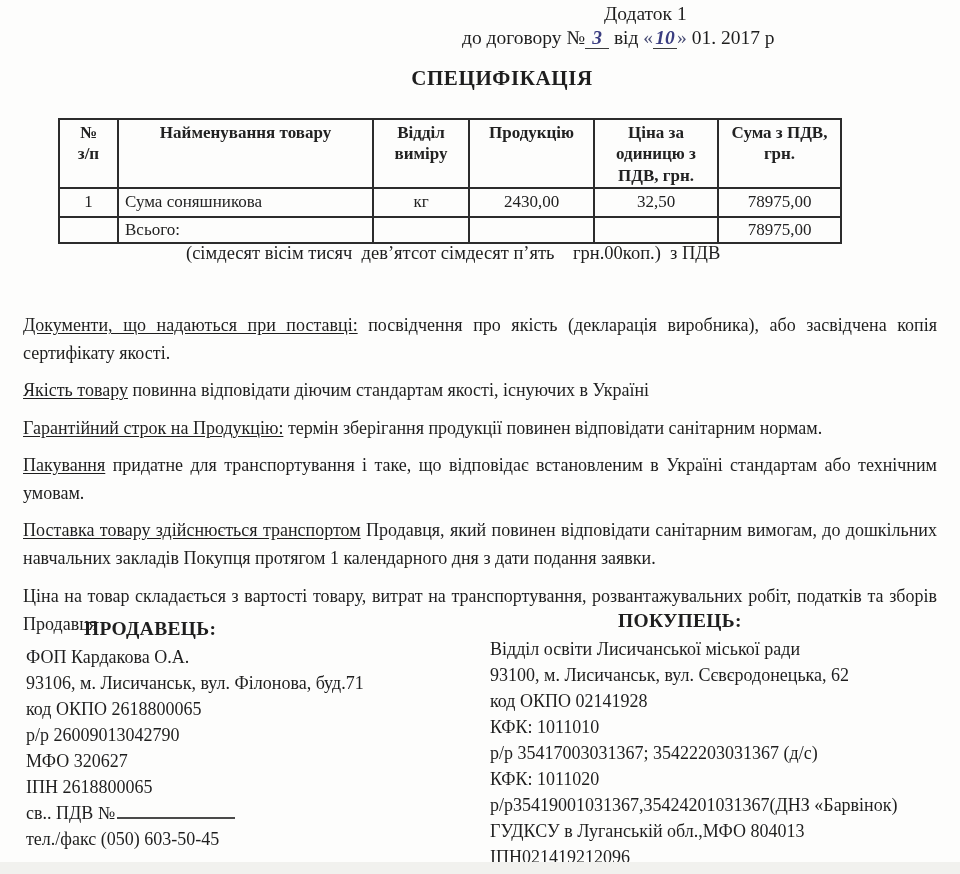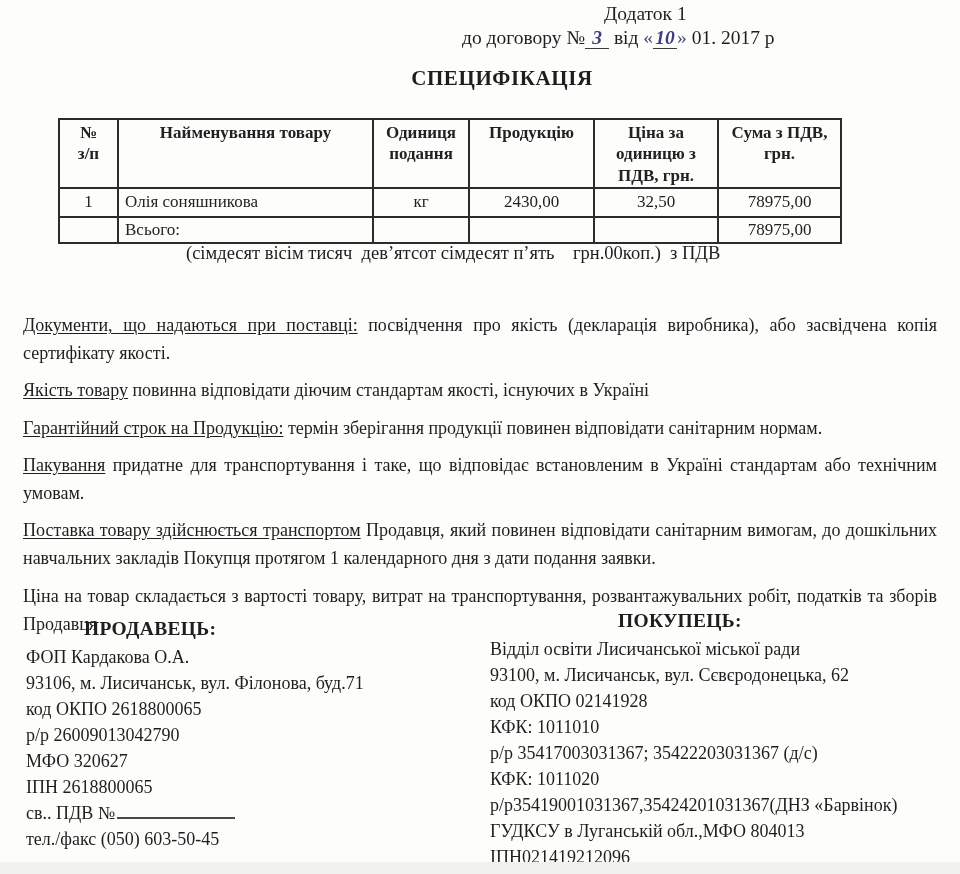--- a/index.html
+++ b/index.html
@@ -53,30 +53,30 @@
         <col style="width:96px">
       <col style="width:125px">
         <col style="width:124px">
         <col style="width:123px">
     </colgroup>
     <thead>
       <tr>
         <th class="first">№
 з/п</th>
         <th>Найменування товару</th>
-        <th>Одиниця подання</th>
+        <th>Відділ виміру</th>
         <th>Продукцію</th>
         <th>Ціна за одиницю з ПДВ, грн.</th>
         <th>Сума з ПДВ, грн.</th>
       </tr>
     </thead>
     <tbody>
       <tr>
         <td>1</td>
-        <td class="name">Олія соняшникова</td>
+        <td class="name">Сума соняшникова</td>
         <td>кг</td>
         <td>2430,00</td>
         <td>32,50</td>
         <td>78975,00</td>
       </tr>
       <tr class="total-row">
         <td></td>
         <td class="total-label">Всього:</td>
         <td></td>
         <td></td>

